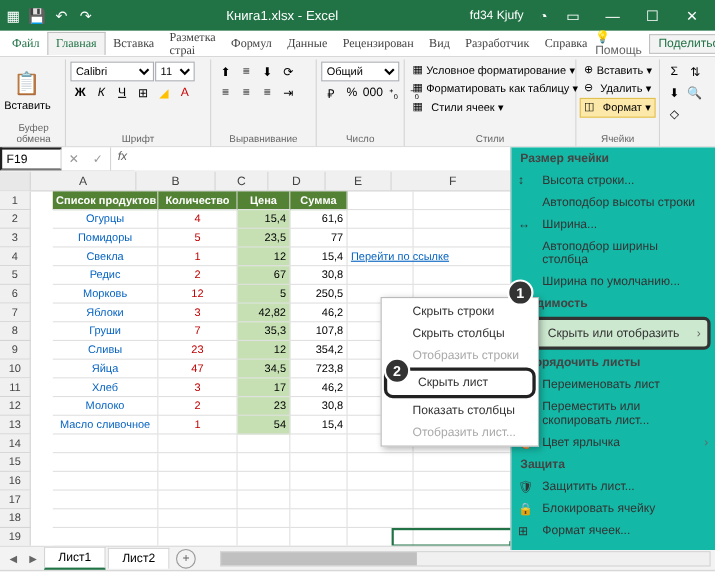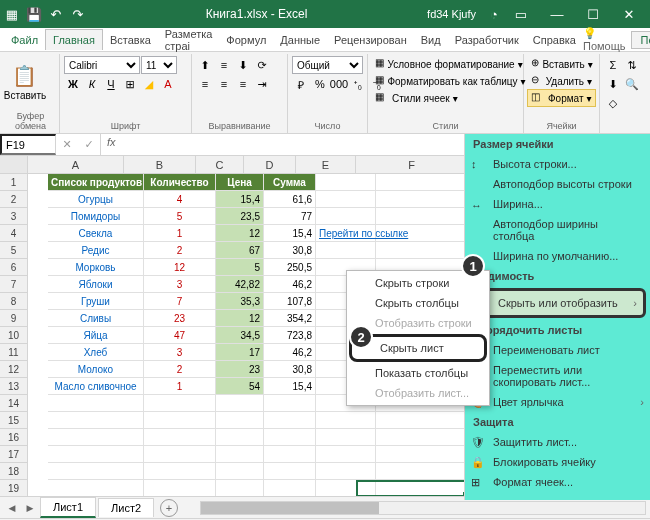--- a/index.html
+++ b/index.html
@@ -7,21 +7,21 @@
 
 .titlebar { height: 28px; background: #217346; color: #fff; display: flex; align-items: center; padding: 0 4px; }
 .tb-left { display: flex; gap: 6px; align-items: center; }
 .tb-icon { width: 16px; height: 16px; display: inline-flex; align-items: center; justify-content: center; cursor: pointer; color: #fff; font-size: 13px; }
 .tb-center { flex: 1; text-align: center; font-size: 12px; }
 .tb-right { display: flex; gap: 2px; align-items: center; }
 .tb-user { margin-right: 8px; font-size: 11px; }
 .tb-winbtn { width: 34px; height: 28px; display: flex; align-items: center; justify-content: center; cursor: pointer; font-size: 13px; }
 
 .menubar { height: 24px; background: #fff; display: flex; align-items: center; padding: 0 4px; border-bottom: 1px solid #d4d4d4; font-size: 11px; }
-.menu-item { padding: 4px 7px; cursor: pointer; color: #444; }
+.menu-item { padding: 4px 7px; cursor: pointer; color: #444; font-family: Liberation Serif, serif; }
 .menu-item.active { background: #f3f3f3; border: 1px solid #c0c0c0; border-bottom: none; color: #217346; }
 .menu-item.file { color: #217346; }
 .menu-right { margin-left: auto; display: flex; align-items: center; gap: 6px; }
 .share-btn { background: #f3f3f3; border: 1px solid #c0c0c0; padding: 2px 8px; color: #217346; cursor: pointer; }
 
 .ribbon { height: 82px; background: #f3f3f3; border-bottom: 1px solid #d4d4d4; display: flex; padding: 2px 2px 0 2px; }
 .rgroup { border-right: 1px solid #d4d4d4; padding: 2px 4px; display: flex; flex-direction: column; justify-content: space-between; }
 .rgroup-label { font-size: 9px; color: #666; text-align: center; padding-top: 2px; margin-top: auto; }
 .rbtn { min-width: 18px; height: 18px; display: inline-flex; align-items: center; justify-content: center; cursor: pointer; font-size: 11px; border: 1px solid transparent; }
 .rbig { width: 38px; height: 54px; display: flex; flex-direction: column; align-items: center; justify-content: center; cursor: pointer; font-size: 10px; }
@@ -68,21 +68,21 @@
 .hscroll { flex: 1; margin-left: 20px; display: flex; align-items: center; }
 .hscroll-track { flex: 1; height: 14px; background: #f0f0f0; border: 1px solid #d4d4d4; position: relative; }
 .hscroll-thumb { position: absolute; height: 100%; background: #c0c0c0; }
 
 .statusbar { height: 20px; background: #f3f3f3; border-top: 1px solid #d4d4d4; display: flex; align-items: center; justify-content: flex-end; gap: 8px; padding: 0 6px; font-size: 10px; color: #444; }
 
 .context-menu { position: absolute; background: #fff; border: 1px solid #bababa; box-shadow: 2px 2px 6px rgba(0,0,0,0.3); font-size: 11px; z-index: 100; padding: 2px 0; }
 .ctx-item { padding: 4px 18px 4px 28px; cursor: pointer; white-space: nowrap; color: #333; position: relative; }
 .ctx-item.disabled { color: #aaa; cursor: default; }
 
-.dropdown-panel { position: absolute; right: 0; top: 134px; width: 186px; background: #5eead4; border-left: 1px solid #d4d4d4; z-index: 90; height: 366px; font-size: 11px; }
+.dropdown-panel { position: absolute; right: 0; top: 134px; width: 186px; background: #14b8a6; border-left: 1px solid #d4d4d4; z-index: 90; height: 366px; font-size: 11px; }
 .dd-header { font-weight: 600; padding: 4px 8px; color: #444; }
 .dd-item { padding: 4px 8px 4px 28px; cursor: pointer; position: relative; color: #333; }
 .dd-icon { position: absolute; left: 6px; width: 14px; height: 14px; }
 .dd-item.hl { border: 3px solid #333; border-radius: 6px; margin: 2px 4px; padding: 6px 8px 6px 26px; }
 .dd-arrow::after { content: '›'; position: absolute; right: 6px; color: #666; }
 
 .callout-badge { position: absolute; width: 24px; height: 24px; background: #333; color: #fff; border-radius: 50%; display: flex; align-items: center; justify-content: center; font-size: 13px; font-weight: 700; z-index: 200; border: 2px solid #fff; }
 
 .ctx-hl { border: 3px solid #222; border-radius: 8px; padding: 5px 18px 5px 28px !important; margin: 1px 2px; }
 </style>

